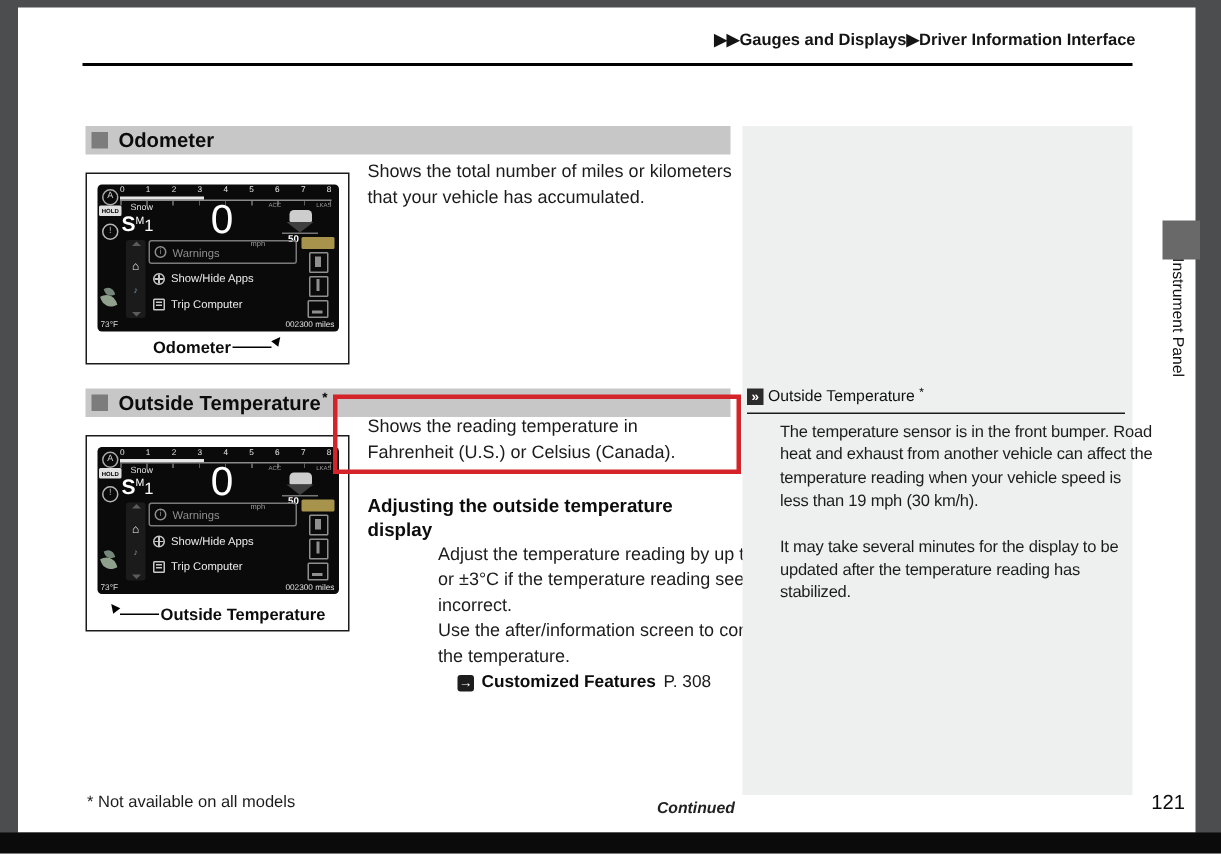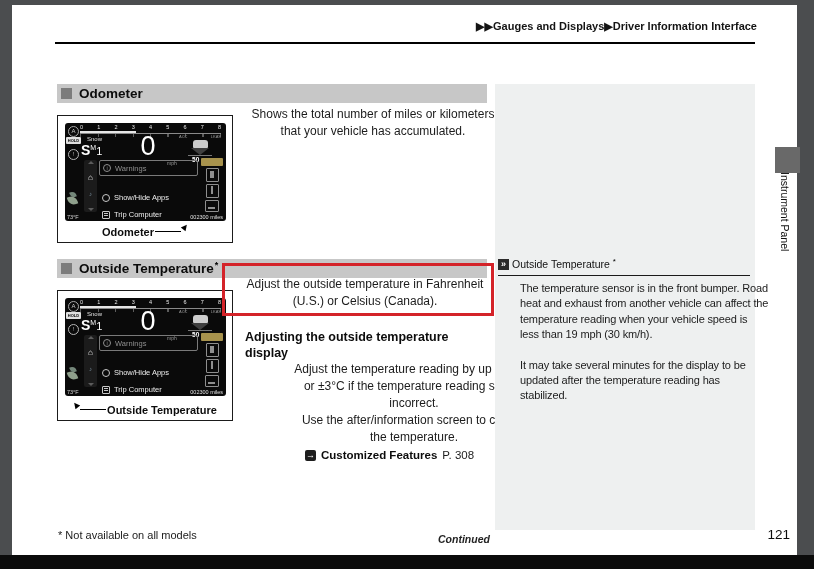--- a/index.html
+++ b/index.html
@@ -25,21 +25,21 @@
   
   .sec-bar{
     position:absolute;left:45px;width:430px;height:19px;background:#c7c7c7;
     display:flex;align-items:center;gap:7px;padding-left:4px;box-sizing:border-box;
   }
   .sec-bullet{width:11px;height:11px;background:#7c7c7c;flex:0 0 auto;}
   .sec-title{font-size:13.5px;font-weight:bold;color:#0c0c0c;}
   .sec-sup{font-size:9px;font-weight:bold;vertical-align:6px;position:relative;top:-4px;}
 
   
-  .copy{font-size:12px;line-height:1.42;color:#1c1c1c;text-align:center;}
+  .copy{font-size:12px;line-height:1.42;color:#1c1c1c;}
   .sub-head{font-size:12.5px;font-weight:bold;line-height:1.25;color:#0c0c0c;}
   .ref-line{display:flex;align-items:center;gap:5px;margin-top:3px;padding-left:13px;}
   .ref-icon{
     width:11px;height:11px;background:#1d1d1d;border-radius:2px;color:#fff;
     font-size:9px;line-height:11px;text-align:center;flex:0 0 auto;
   }
   .ref-label{font-size:11.5px;font-weight:bold;color:#0c0c0c;}
   .ref-page{font-size:11.5px;color:#1c1c1c;}
 
   
@@ -154,21 +154,21 @@
   .menu-strip{
     position:absolute;left:0;top:0;width:13px;height:100%;background:#1b1b1b;border-radius:2px;
     display:flex;flex-direction:column;align-items:center;justify-content:space-between;padding:1px 0;box-sizing:border-box;
   }
   .strip-tri-up{width:0;height:0;border-left:3px solid transparent;border-right:3px solid transparent;border-bottom:3px solid #5c5c5c;}
   .strip-tri-down{width:0;height:0;border-left:3px solid transparent;border-right:3px solid transparent;border-top:3px solid #5c5c5c;}
   .strip-home{font-size:8px;color:#f0f0f0;line-height:8px;}
   .strip-music{font-size:6px;color:#7d93a4;line-height:7px;}
   .menu-rows{position:absolute;left:15px;top:0;right:0;}
   .menu-row{height:17px;display:flex;align-items:center;gap:4px;padding-left:3px;font-size:7.5px;box-sizing:border-box;}
-  .menu-row.sel{border:1px solid #7a7a7a;border-radius:2px;color:#8f8f8f;height:16px;margin-bottom:13px;}
+  .menu-row.sel{border:1px solid #7a7a7a;border-radius:2px;color:#8f8f8f;height:16px;margin-bottom:1px;}
   .menu-row.lit{color:#ececec;}
   .mi{width:8px;height:8px;flex:0 0 auto;box-sizing:border-box;}
   .mi-info{border:1px solid #8f8f8f;border-radius:50%;font-size:5.5px;line-height:6px;text-align:center;color:#8f8f8f;}
   .mi-info::before{content:"i";}
   .mi-apps{
     border:1px solid #c8c8c8;border-radius:50%;
     background:
       linear-gradient(transparent 44%, #c8c8c8 44% 56%, transparent 56%),
       linear-gradient(90deg, transparent 44%, #c8c8c8 44% 56%, transparent 56%);
   }
@@ -280,21 +280,21 @@
   <div class="sec-bar" style="top:254px;">
     <span class="sec-bullet"></span>
     <span class="sec-title">
     </span>
     <span class="sec-title" style="margin-left:-7px;">Outside Temperature</span>
     <span class="sec-sup" style="margin-left:-6px;">*</span>
   </div>
 
   <div class="red-box"></div>
 
-  <div class="copy abs" style="left:233px;top:271px;width:240px;">Adjust the outside temperature in Fahrenheit (U.S.) or Celsius (Canada).</div>
+  <div class="copy abs" style="left:233px;top:271px;width:240px;">Shows the reading temperature in Fahrenheit (U.S.) or Celsius (Canada).</div>
 
   <div class="figure" id="fig2">
     <div class="cluster-host">
   <div class="screen">
     <div class="scr-a">A</div>
     <div class="scr-tach">
       <span>0</span>
       <span>1</span>
       <span>2</span>
       <span>3</span>

